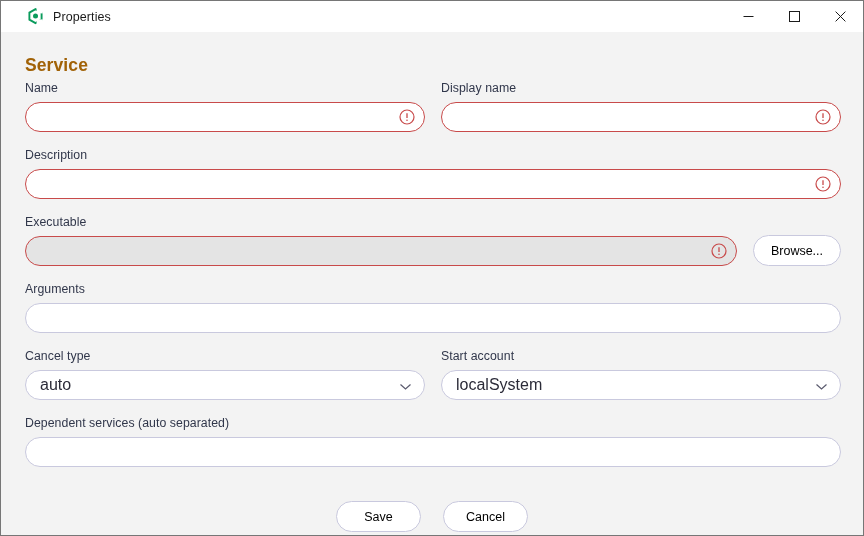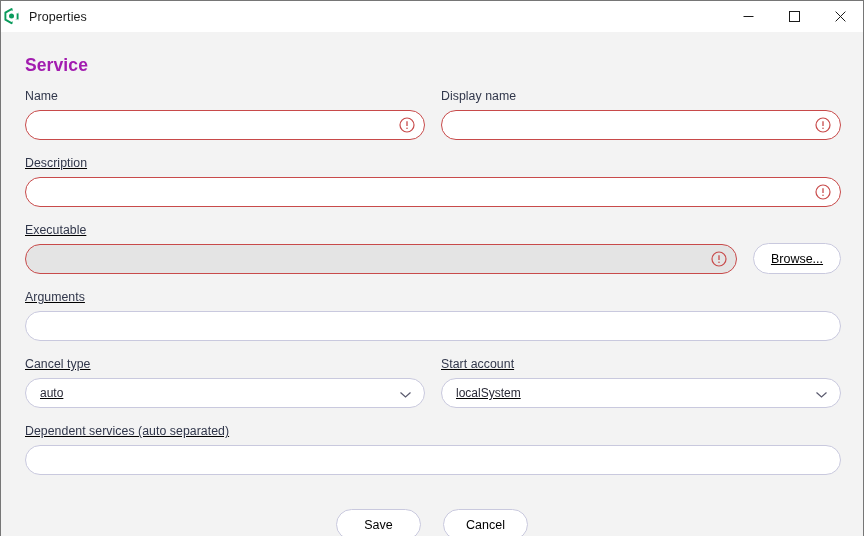--- a/index.html
+++ b/index.html
@@ -32,21 +32,21 @@
     height: 31px;
     background: #ffffff;
     display: flex;
     align-items: center;
     flex: 0 0 auto;
     position: relative;
   }
   .title-left {
     display: flex;
     align-items: center;
-    padding-left: 2px;
+    padding-left: 26px;
     gap: 9px;
   }
   .app-icon {
     width: 17px;
     height: 17px;
     display: block;
   }
   .title-text {
     font-size: 12.5px;
     color: #1b1b1b;
@@ -71,21 +71,21 @@
   
   .content {
     flex: 1 1 auto;
     background: #f3f3f3;
     padding: 0 24px;
     box-sizing: border-box;
     position: relative;
   }
 
   .section-title {
-    color: #a21caf;
+    color: #a16207;
     font-size: 17.5px;
     font-weight: bold;
     margin: 0;
     padding-top: 23px;
     line-height: 20px;
     letter-spacing: 0.1px;
   }
 
   .row {
     display: flex;
@@ -142,21 +142,21 @@
     margin-right: 9px;
     width: 16px;
     height: 16px;
     display: block;
   }
 
   
   .ctl.select .val {
     flex: 1 1 auto;
     padding: 0 14px;
-    font-size: 12px;
+    font-size: 16px;
     color: #2b2b38;
     line-height: 28px;
     white-space: nowrap;
     overflow: hidden;
   }
   .chev {
     flex: 0 0 auto;
     margin-right: 12px;
     width: 13px;
     height: 13px;
@@ -189,22 +189,22 @@
 
   .actions {
     display: flex;
     justify-content: center;
     gap: 22px;
     margin-top: 34px;
   }
   .btn.save,
   .btn.cancel { width: 85px; }
 
-  .mt18 { margin-top: 14px; }
-  .mt16 { margin-top: 16px; text-decoration: underline; }
+  .mt18 { margin-top: 6px; }
+  .mt16 { margin-top: 16px; }
 </style>
 </head>
 <body>
 
 <div class="window">
 
   <div class="titlebar">
     <div class="title-left">
       <span class="app-icon">
         <svg width="17" height="17" viewBox="0 0 17 17">

